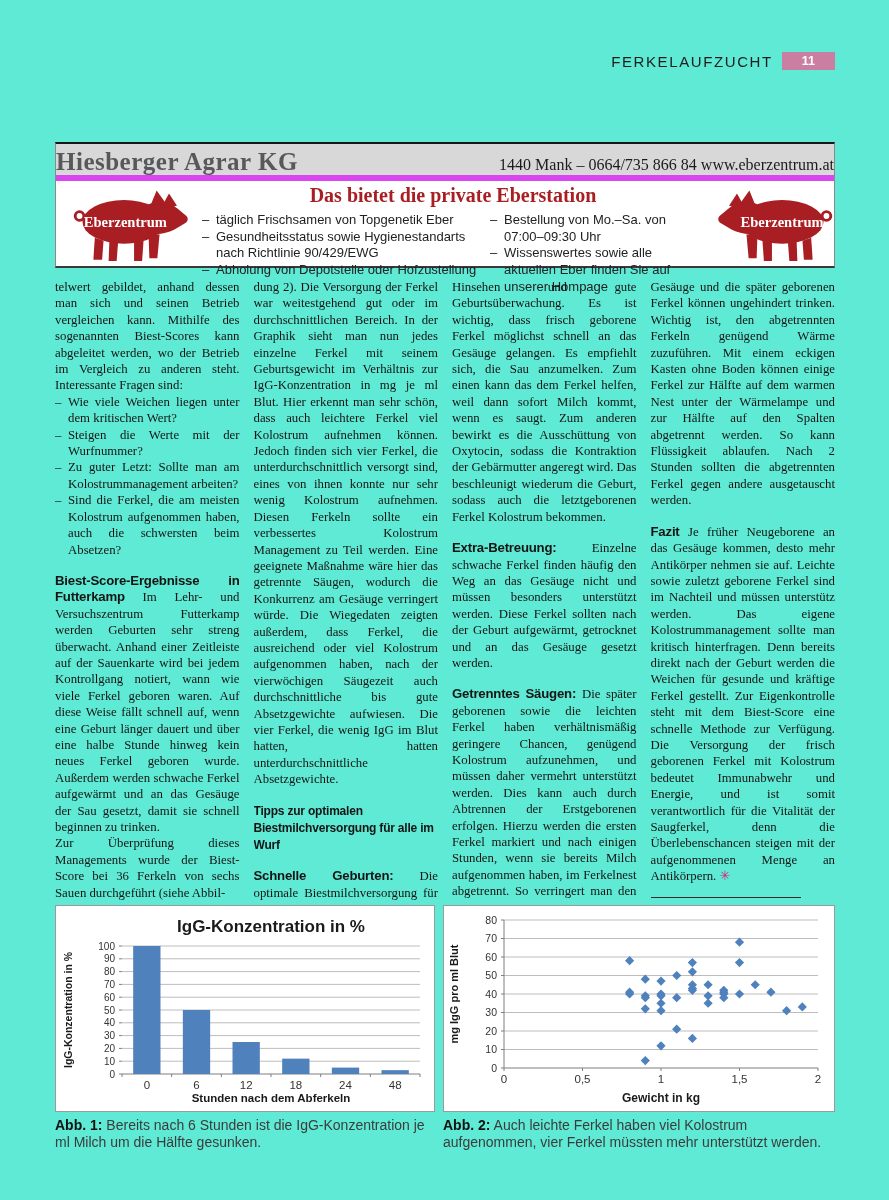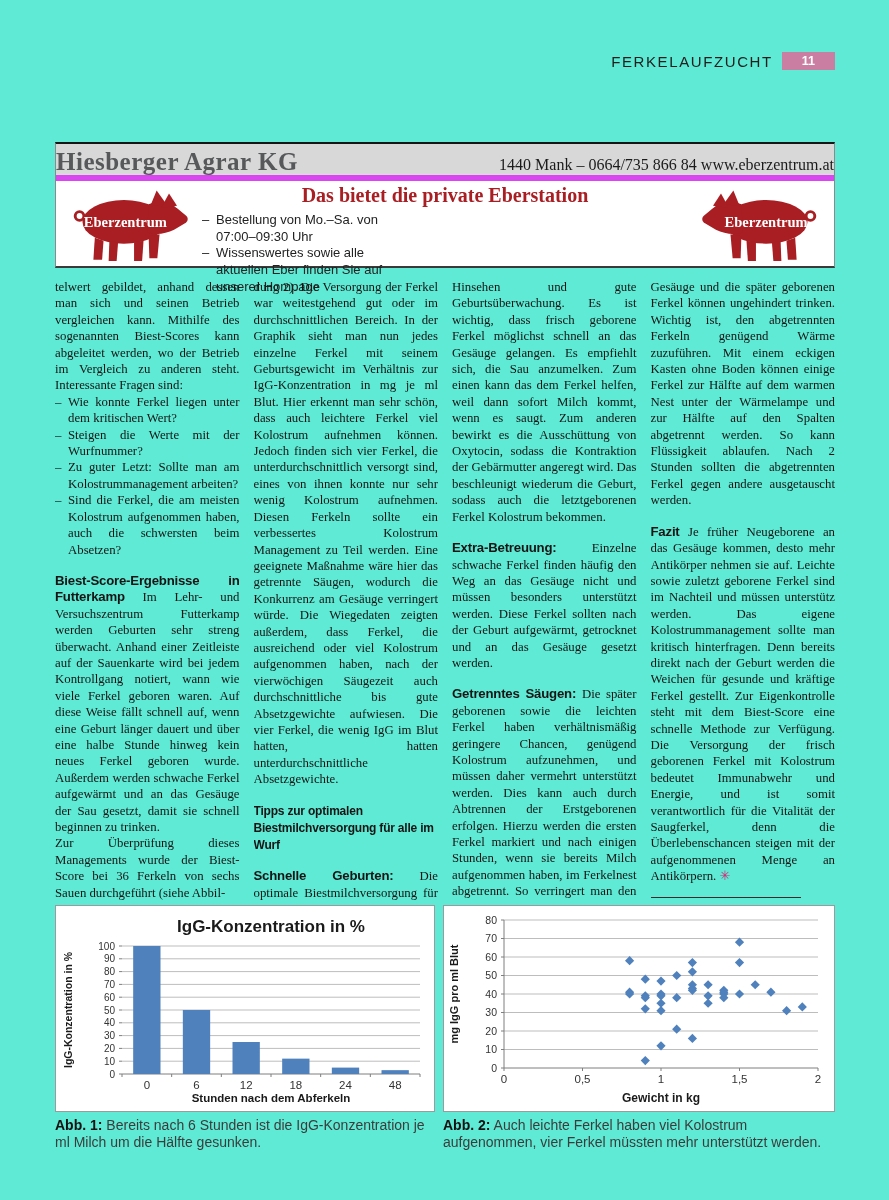--- a/index.html
+++ b/index.html
@@ -101,20 +101,25 @@
             <path d="M92,80 L92,106 L103,106 L105,78 Z"></path>
             <path d="M112,72 L113,102 L124,102 L127,69 Z"></path>
           </g>
           <circle class="pig-stroke" cx="17" cy="44" r="6"></circle>
           <text class="pig-label" x="80" y="59" font-size="20" text-anchor="middle">Eberzentrum</text>
         </svg>
       </div>
       <div class="ad-center">
         <div class="ad-headline">Das bietet die private Eberstation</div>
         <div class="ad-lists">
+          <ul class="ad-list left">
+            <li>täglich Frischsamen von Topgenetik Eber</li>
+            <li>Gesundheitsstatus sowie Hygienestandarts nach Richtlinie 90/429/EWG</li>
+            <li>Abholung von Depotstelle oder Hofzustellung</li>
+          </ul>
           <ul class="ad-list right">
             <li>Bestellung von Mo.–Sa. von 07:00–09:30 Uhr</li>
             <li>Wissenswertes sowie alle aktuellen Eber finden Sie auf unserer Hompage</li>
           </ul>
         </div>
       </div>
       <div class="pig-wrap">
         <svg viewBox="0 0 170 110">
           <g transform="translate(170,0) scale(-1,1)">
             <g class="pig-fill">
@@ -132,21 +137,21 @@
           <text class="pig-label" x="92" y="59" font-size="20" text-anchor="middle">Eberzentrum</text>
         </svg>
       </div>
     </div>
   </section>
 
   <main class="columns">
     <div class="col">
       <p class="bp">telwert gebildet, anhand dessen man sich und seinen Betrieb vergleichen kann. Mithilfe des sogenannten Biest-Scores kann abgeleitet werden, wo der Betrieb im Vergleich zu anderen steht. Interessante Fragen sind:</p>
       <div class="dlist">
-        <div class="ditem">Wie konnte Ferkel liegen unter dem kritischen Wert?</div>
+        <div class="ditem">Wie viele Weichen liegen unter dem kritischen Wert?</div>
         <div class="ditem">Steigen die Werte mit der Wurfnummer?</div>
         <div class="ditem">Zu guter Letzt: Sollte man am Kolostrummanagement arbeiten?</div>
         <div class="ditem">Sind die Ferkel, die am meisten Kolostrum aufgenommen haben, auch die schwersten beim Absetzen?</div>
       </div>
       <p class="bp mt"><span class="hrun">Biest-Score-Ergebnisse in Futterkamp</span> <span>Im Lehr- und Versuchszentrum Futterkamp werden Geburten sehr streng überwacht. Anhand einer Zeitleiste auf der Sauenkarte wird bei jedem Kontrollgang notiert, wann wie viele Ferkel geboren waren. Auf diese Weise fällt schnell auf, wenn eine Geburt länger dauert und über eine halbe Stunde hinweg kein neues Ferkel geboren wurde. Außerdem werden schwache Ferkel aufgewärmt und an das Gesäuge der Sau gesetzt, damit sie schnell beginnen zu trinken.</span></p>
       <p class="bp">Zur Überprüfung dieses Managements wurde der Biest-Score bei 36 Ferkeln von sechs Sauen durchgeführt (siehe Abbil-</p>
     </div>
 
     <div class="col">
       <p class="bp">dung 2). Die Versorgung der Ferkel war weitestgehend gut oder im durchschnittlichen Bereich. In der Graphik sieht man nun jedes einzelne Ferkel mit seinem Geburtsgewicht im Verhältnis zur IgG-Konzentration in mg je ml Blut. Hier erkennt man sehr schön, dass auch leichtere Ferkel viel Kolostrum aufnehmen können. Jedoch finden sich vier Ferkel, die unterdurchschnittlich versorgt sind, eines von ihnen konnte nur sehr wenig Kolostrum aufnehmen. Diesen Ferkeln sollte ein verbessertes Kolostrum Management zu Teil werden. Eine geeignete Maßnahme wäre hier das getrennte Säugen, wodurch die Konkurrenz am Gesäuge verringert würde. Die Wiegedaten zeigten außerdem, dass Ferkel, die ausreichend oder viel Kolostrum aufgenommen haben, nach der vierwöchigen Säugezeit auch durchschnittliche bis gute Absetzgewichte aufwiesen. Die vier Ferkel, die wenig IgG im Blut hatten, hatten unterdurchschnittliche Absetzgewichte.</p>

